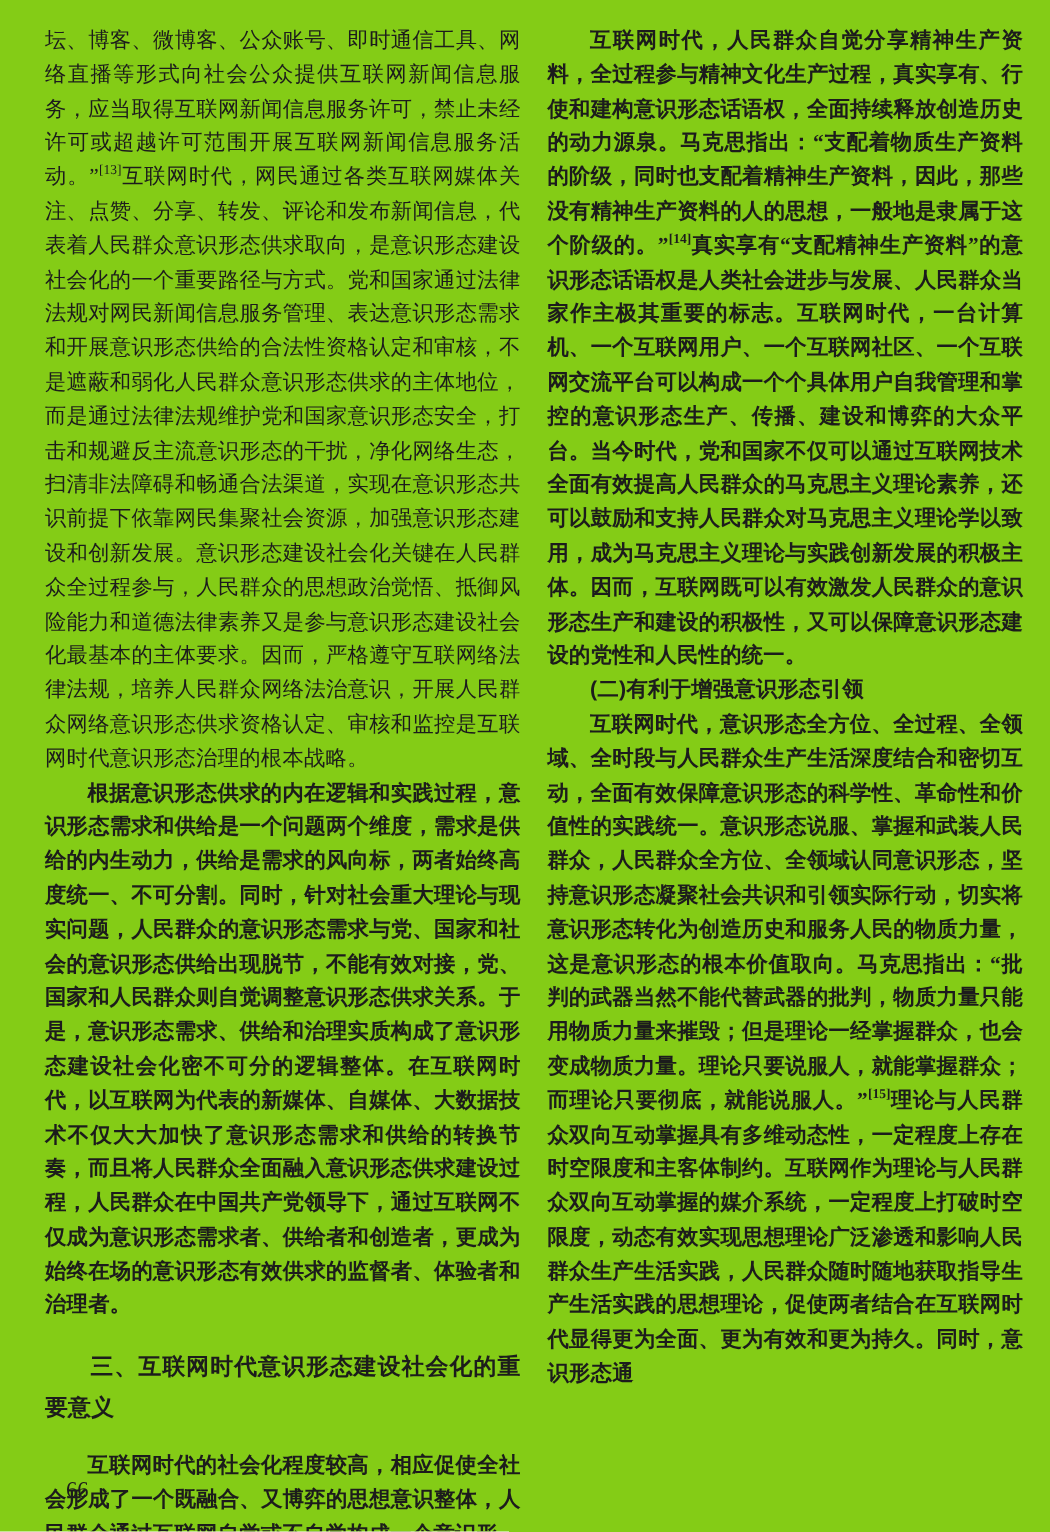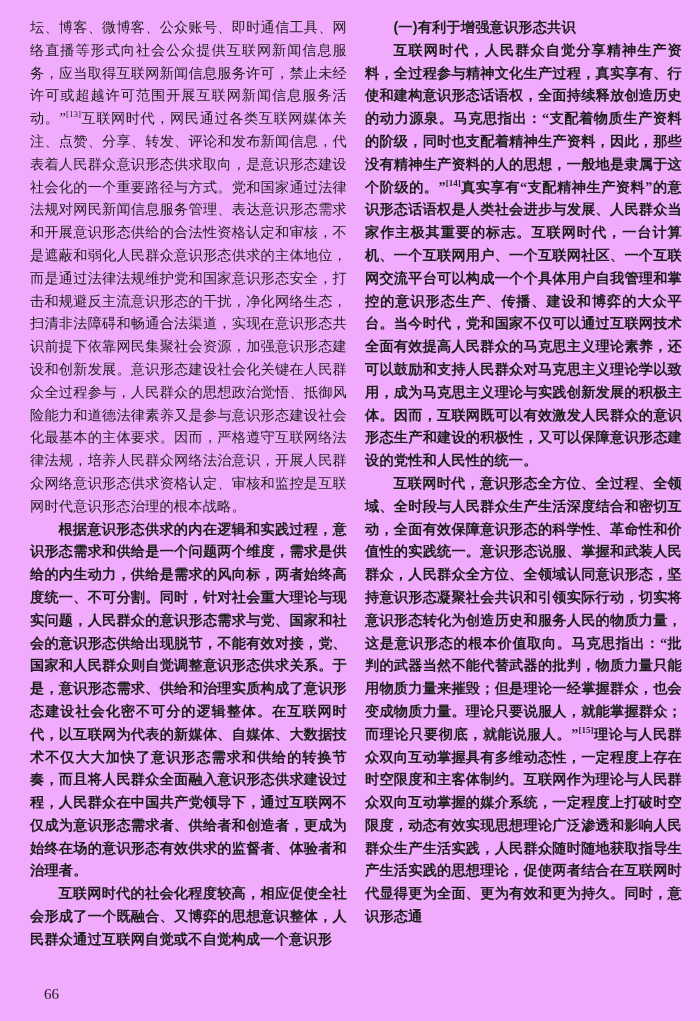--- a/index.html
+++ b/index.html
@@ -5,21 +5,21 @@
   html, body {
     margin: 0;
     padding: 0;
     background: #fafaf7;
   }
   .page {
     position: relative;
     width: 700px;
     height: 1021px;
     box-sizing: border-box;
-    background: #f0abfc;
+    background: #84cc16;
     color: #1c1c1c;
     padding: 16px 18px 0 30px;
     overflow: hidden;
     font-family: "Liberation Serif", serif;
   }
   .columns {
     display: flex;
     gap: 18px;
   }
   .col {
@@ -70,25 +70,26 @@
 </style>
 </head>
 <body>
 
 <div class="page">
   <div class="columns">
 
     <div class="col">
       <p><span>坛、博客、微博客、公众账号、即时通信工具、网络直播等形式向社会公众提供互联网新闻信息服务，应当取得互联网新闻信息服务许可，禁止未经许可或超越许可范围开展互联网新闻信息服务活动。”</span><sup class="ref">[13]</sup><span>互联网时代，网民通过各类互联网媒体关注、点赞、分享、转发、评论和发布新闻信息，代表着人民群众意识形态供求取向，是意识形态建设社会化的一个重要路径与方式。党和国家通过法律法规对网民新闻信息服务管理、表达意识形态需求和开展意识形态供给的合法性资格认定和审核，不是遮蔽和弱化人民群众意识形态供求的主体地位，而是通过法律法规维护党和国家意识形态安全，打击和规避反主流意识形态的干扰，净化网络生态，扫清非法障碍和畅通合法渠道，实现在意识形态共识前提下依靠网民集聚社会资源，加强意识形态建设和创新发展。意识形态建设社会化关键在人民群众全过程参与，人民群众的思想政治觉悟、抵御风险能力和道德法律素养又是参与意识形态建设社会化最基本的主体要求。因而，严格遵守互联网络法律法规，培养人民群众网络法治意识，开展人民群众网络意识形态供求资格认定、审核和监控是互联网时代意识形态治理的根本战略。</span></p>
       <p class="indent">根据意识形态供求的内在逻辑和实践过程，意识形态需求和供给是一个问题两个维度，需求是供给的内生动力，供给是需求的风向标，两者始终高度统一、不可分割。同时，针对社会重大理论与现实问题，人民群众的意识形态需求与党、国家和社会的意识形态供给出现脱节，不能有效对接，党、国家和人民群众则自觉调整意识形态供求关系。于是，意识形态需求、供给和治理实质构成了意识形态建设社会化密不可分的逻辑整体。在互联网时代，以互联网为代表的新媒体、自媒体、大数据技术不仅大大加快了意识形态需求和供给的转换节奏，而且将人民群众全面融入意识形态供求建设过程，人民群众在中国共产党领导下，通过互联网不仅成为意识形态需求者、供给者和创造者，更成为始终在场的意识形态有效供求的监督者、体验者和治理者。</p>
+      <h3 class="section-heading">三、互联网时代意识形态建设社会化的重要意义</h3>
       <p class="indent">互联网时代的社会化程度较高，相应促使全社会形成了一个既融合、又博弈的思想意识整体，人民群众通过互联网自觉或不自觉构成一个意识形</p>
     </div>
 
     <div class="col">
-      <h4 class="subheading">(一)有利于增强意识形态共识</h4>
       <p class="indent"><span>互联网时代，人民群众自觉分享精神生产资料，全过程参与精神文化生产过程，真实享有、行使和建构意识形态话语权，全面持续释放创造历史的动力源泉。马克思指出：“支配着物质生产资料的阶级，同时也支配着精神生产资料，因此，那些没有精神生产资料的人的思想，一般地是隶属于这个阶级的。”</span><sup class="ref">[14]</sup><span>真实享有“支配精神生产资料”的意识形态话语权是人类社会进步与发展、人民群众当家作主极其重要的标志。互联网时代，一台计算机、一个互联网用户、一个互联网社区、一个互联网交流平台可以构成一个个具体用户自我管理和掌控的意识形态生产、传播、建设和博弈的大众平台。当今时代，党和国家不仅可以通过互联网技术全面有效提高人民群众的马克思主义理论素养，还可以鼓励和支持人民群众对马克思主义理论学以致用，成为马克思主义理论与实践创新发展的积极主体。因而，互联网既可以有效激发人民群众的意识形态生产和建设的积极性，又可以保障意识形态建设的党性和人民性的统一。</span></p>
+      <h4 class="subheading">(二)有利于增强意识形态引领</h4>
       <p class="indent"><span>互联网时代，意识形态全方位、全过程、全领域、全时段与人民群众生产生活深度结合和密切互动，全面有效保障意识形态的科学性、革命性和价值性的实践统一。意识形态说服、掌握和武装人民群众，人民群众全方位、全领域认同意识形态，坚持意识形态凝聚社会共识和引领实际行动，切实将意识形态转化为创造历史和服务人民的物质力量，这是意识形态的根本价值取向。马克思指出：“批判的武器当然不能代替武器的批判，物质力量只能用物质力量来摧毁；但是理论一经掌握群众，也会变成物质力量。理论只要说服人，就能掌握群众；而理论只要彻底，就能说服人。”</span><sup class="ref">[15]</sup><span>理论与人民群众双向互动掌握具有多维动态性，一定程度上存在时空限度和主客体制约。互联网作为理论与人民群众双向互动掌握的媒介系统，一定程度上打破时空限度，动态有效实现思想理论广泛渗透和影响人民群众生产生活实践，人民群众随时随地获取指导生产生活实践的思想理论，促使两者结合在互联网时代显得更为全面、更为有效和更为持久。同时，意识形态通</span></p>
     </div>
 
   </div>
 
   <div class="page-number">66</div>
 </div>
 
 </body></html>

